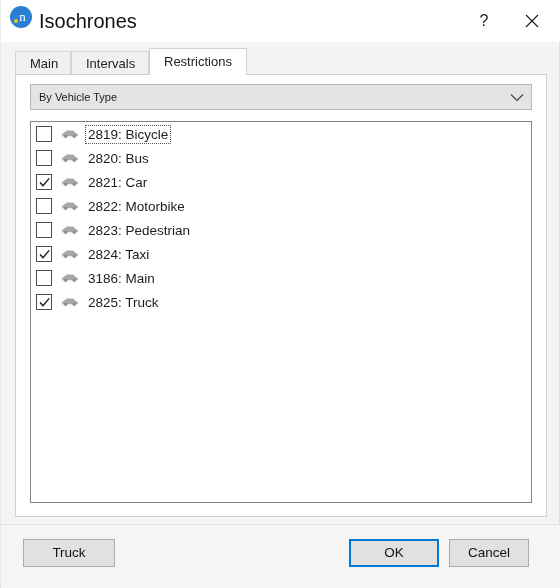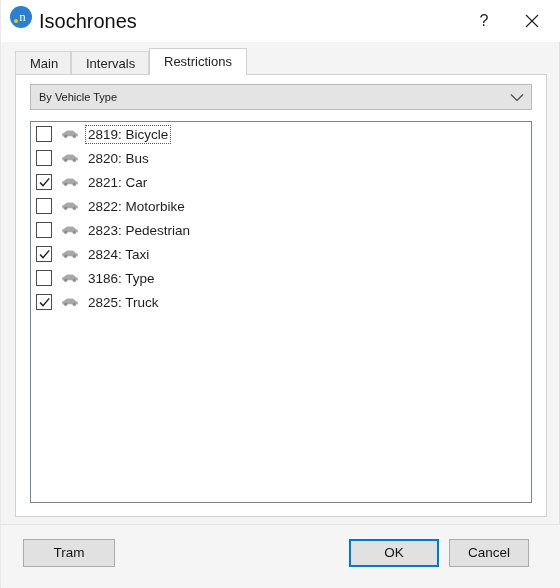--- a/index.html
+++ b/index.html
@@ -354,21 +354,21 @@
         </div>
         <div class="list-row">
           <span class="chk"></span>
           <span class="veh-icon">
             <svg width="20" height="12" viewBox="0 0 20 12">
               <path d="M2.2 8.2 L2.2 6.3 C2.2 5.6 2.8 5.2 3.6 5.0 L6.0 3.2 C6.6 2.7 7.3 2.5 8.1 2.5 L12.0 2.5 C12.9 2.5 13.6 2.8 14.2 3.4 L15.8 5.0 C16.8 5.2 17.6 5.6 17.8 6.4 L17.8 8.2 Z" fill="#a9a9a9"></path>
               <circle cx="5.6" cy="8.3" r="1.7" fill="#8f8f8f"></circle>
               <circle cx="14.3" cy="8.3" r="1.7" fill="#8f8f8f"></circle>
             </svg>
           </span>
-          <span class="row-label">3186: Type</span>
+          <span class="row-label">3186: Main</span>
         </div>
         <div class="list-row">
           <span class="chk">
             <svg width="13" height="13" viewBox="0 0 13 13">
               <path d="M2 6.6 L5 9.6 L11.2 2.4" stroke="#1d1d1d" stroke-width="1.4" fill="none"></path>
             </svg>
           </span>
           <span class="veh-icon">
             <svg width="20" height="12" viewBox="0 0 20 12">
               <path d="M2.2 8.2 L2.2 6.3 C2.2 5.6 2.8 5.2 3.6 5.0 L6.0 3.2 C6.6 2.7 7.3 2.5 8.1 2.5 L12.0 2.5 C12.9 2.5 13.6 2.8 14.2 3.4 L15.8 5.0 C16.8 5.2 17.6 5.6 17.8 6.4 L17.8 8.2 Z" fill="#a9a9a9"></path>
@@ -377,18 +377,18 @@
             </svg>
           </span>
           <span class="row-label">2825: Truck</span>
         </div>
       </div>
 
   </div>
 
   <div class="separator"></div>
   <div class="footer">
-    <div class="btn btn-help">Tram</div>
+    <div class="btn btn-help">Truck</div>
     <div class="btn btn-ok">OK</div>
     <div class="btn btn-cancel">Cancel</div>
   </div>
 
 </div>
 
 </body></html>

